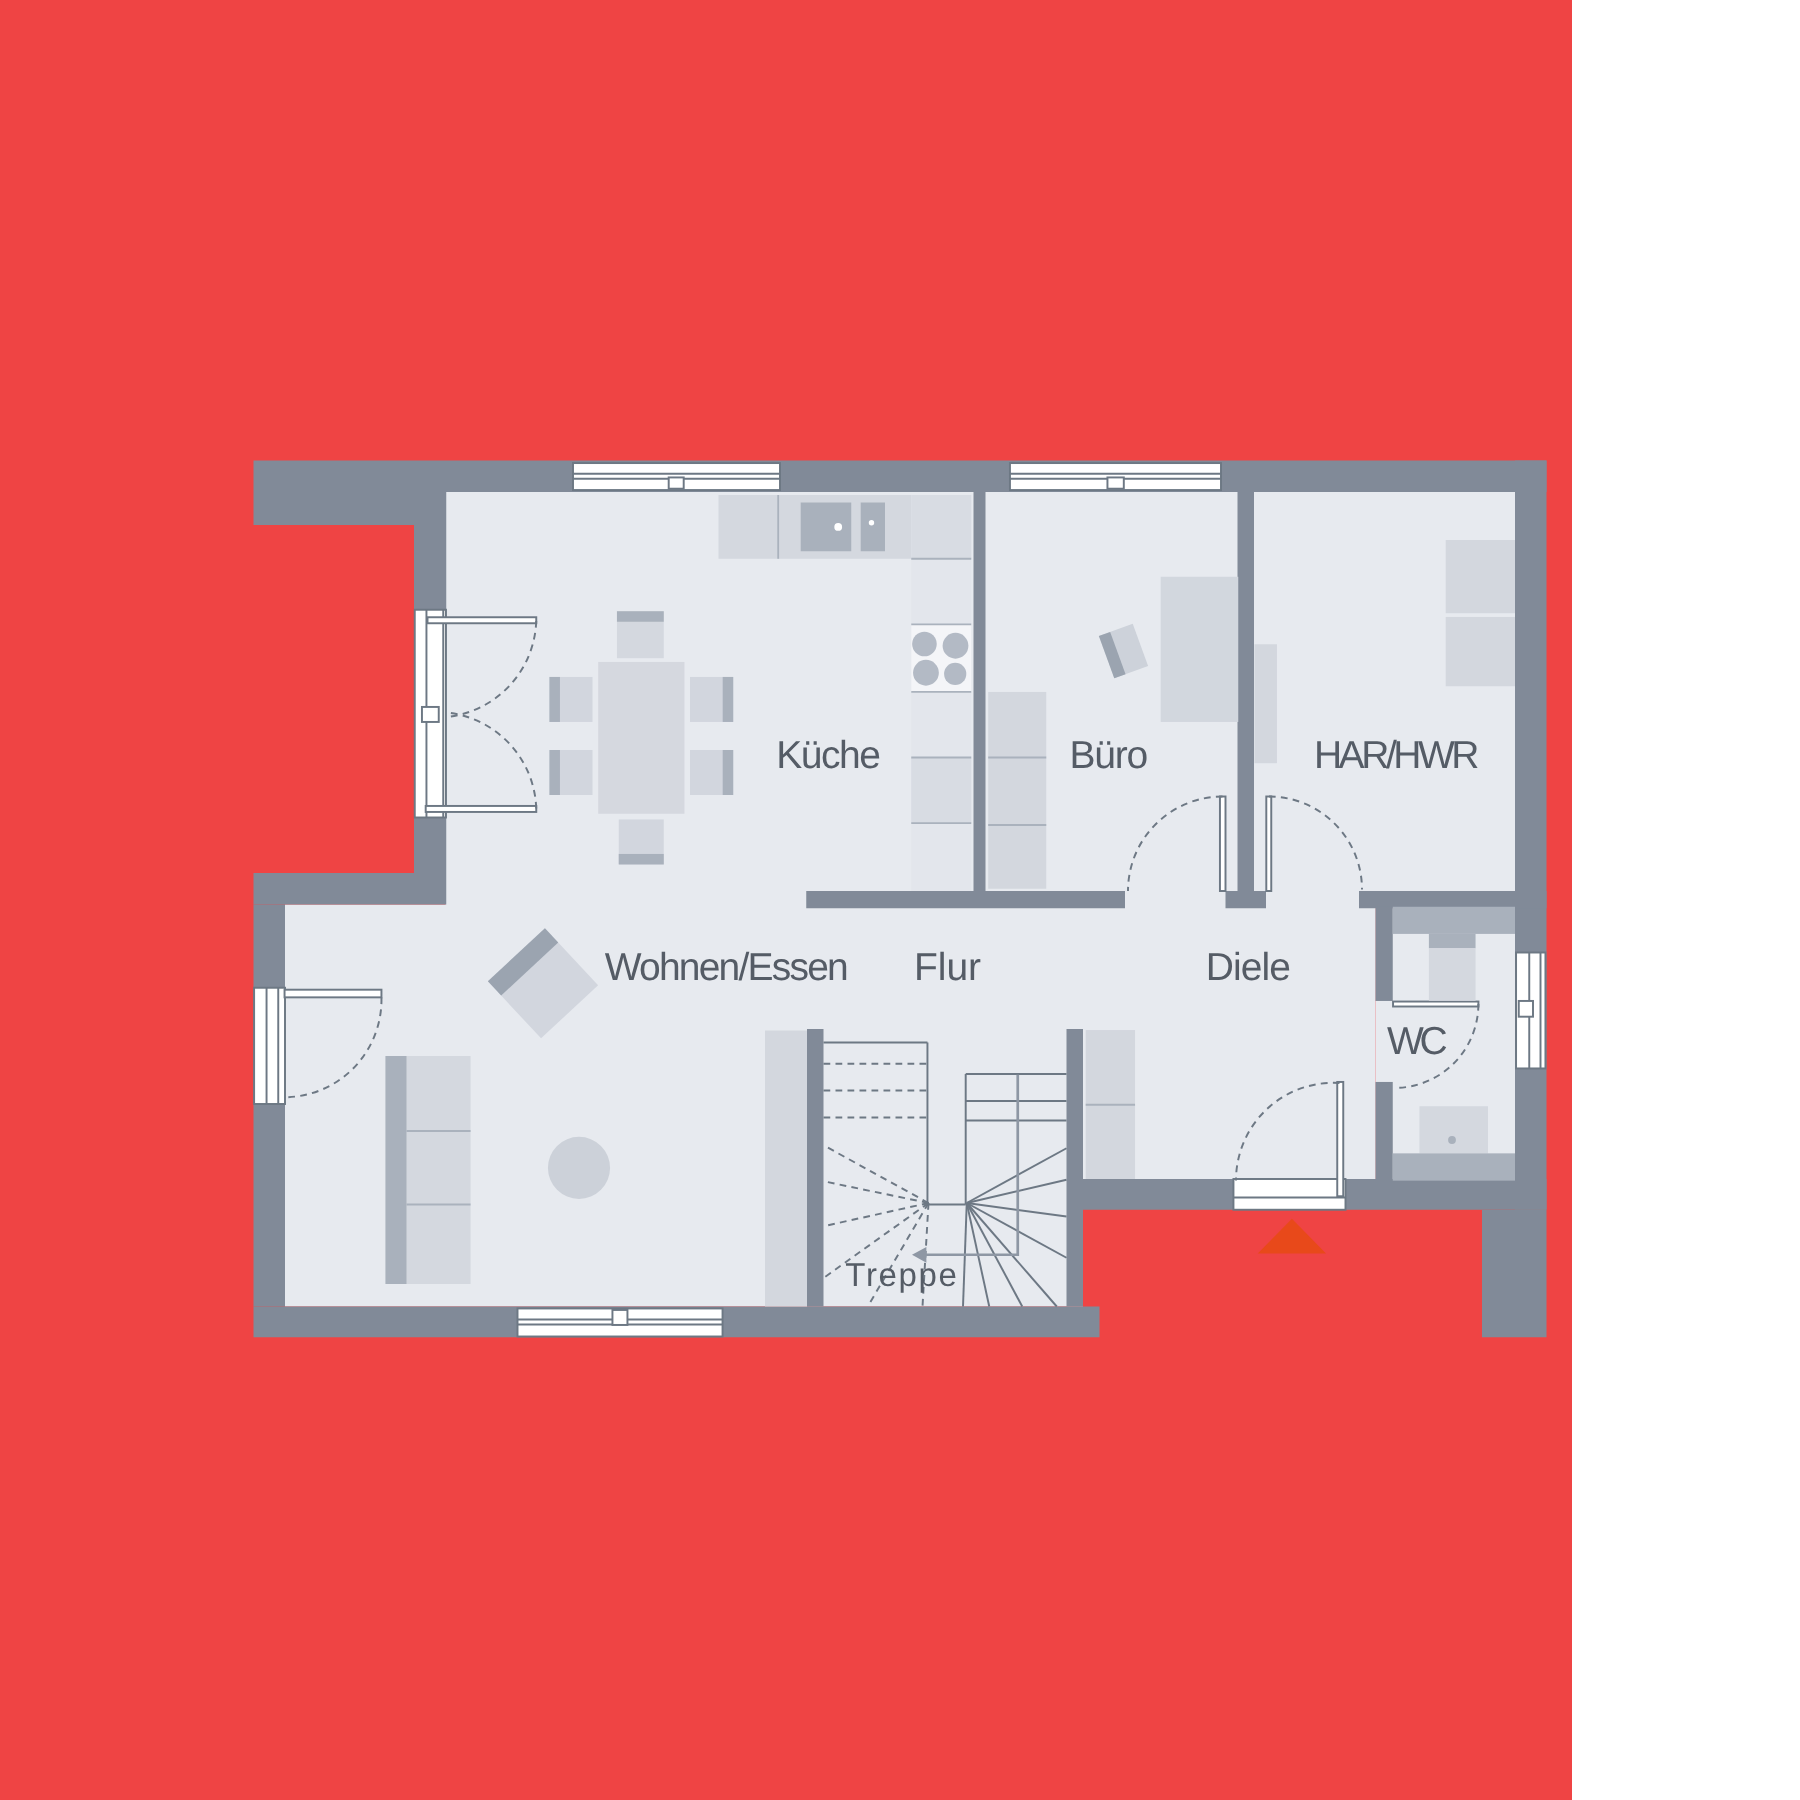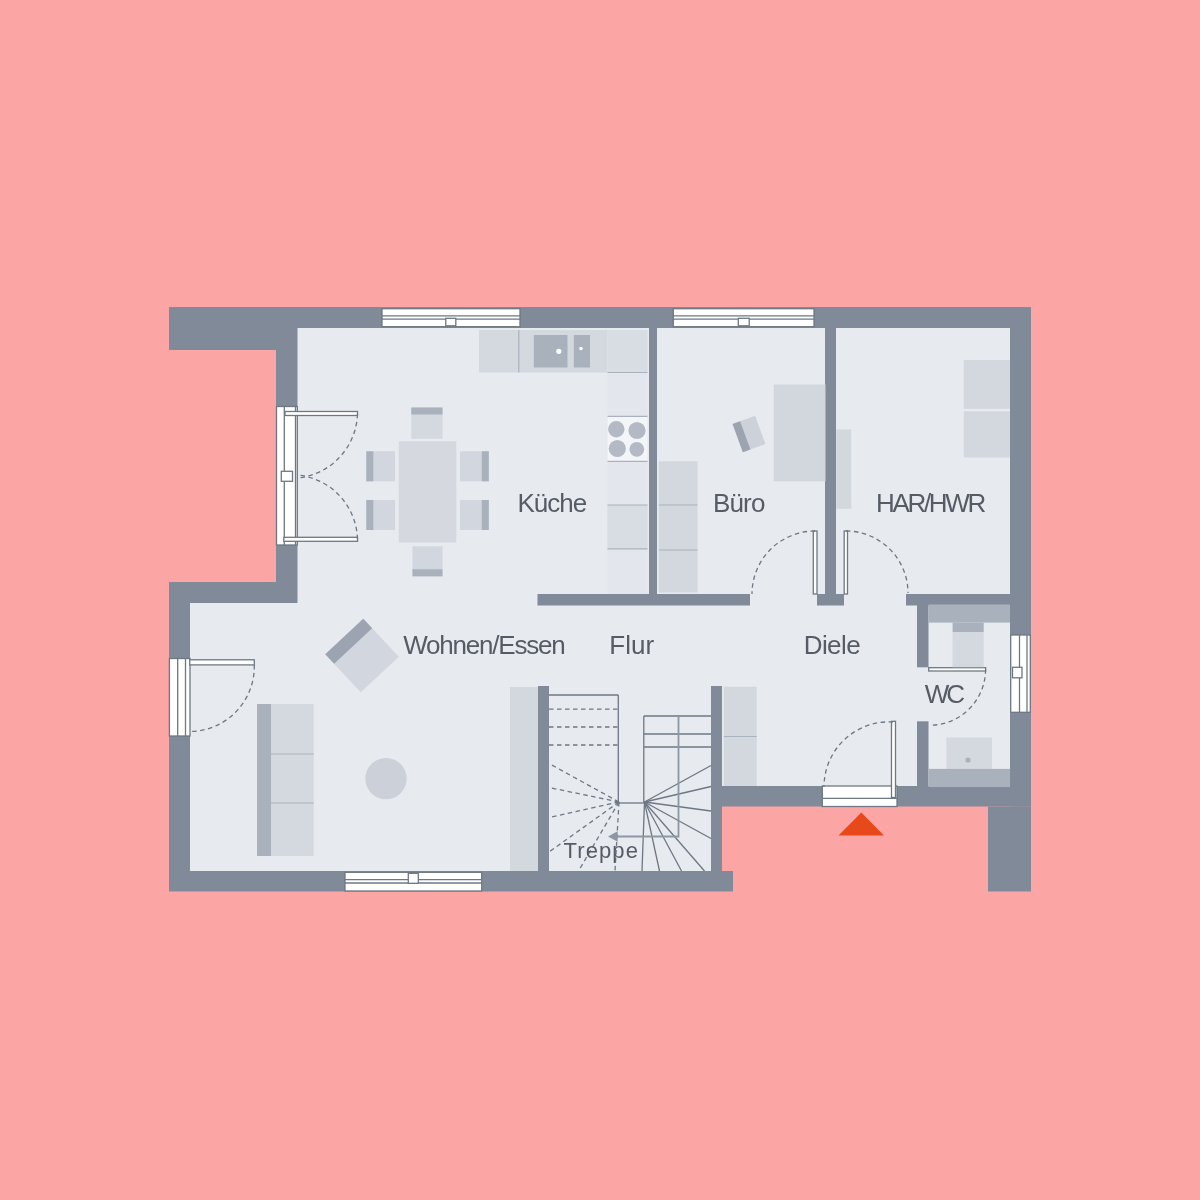--- a/index.html
+++ b/index.html
@@ -1,16 +1,16 @@
 <!DOCTYPE html>
 <html><head>
 <meta charset="utf-8">
 <style>
 html,body{margin:0;padding:0;background:#ffffff;}
-#page{width:1200px;height:1200px;position:relative;background:#fca5a5;overflow:hidden;}
+#page{width:1048px;height:1200px;position:relative;background:#ef4444;overflow:hidden;}
 svg{display:block;}
 .wall{fill:#818a98;}
 .room{fill:#e7eaef;}
 .fl{fill:#d4d8df;}
 .fm{fill:#a9b1bc;}
 .ln{stroke:#6d7884;stroke-width:1.3;fill:none;}
 .lnw{stroke:#6d7884;stroke-width:1.3;fill:#ffffff;}
 .dash{stroke:#6d7884;stroke-width:1.3;fill:none;stroke-dasharray:4.5 3.5;}
 .thin{stroke:#aab2bd;stroke-width:1.2;}
 text{font-family:"Liberation Sans",sans-serif;fill:#555c66;}

